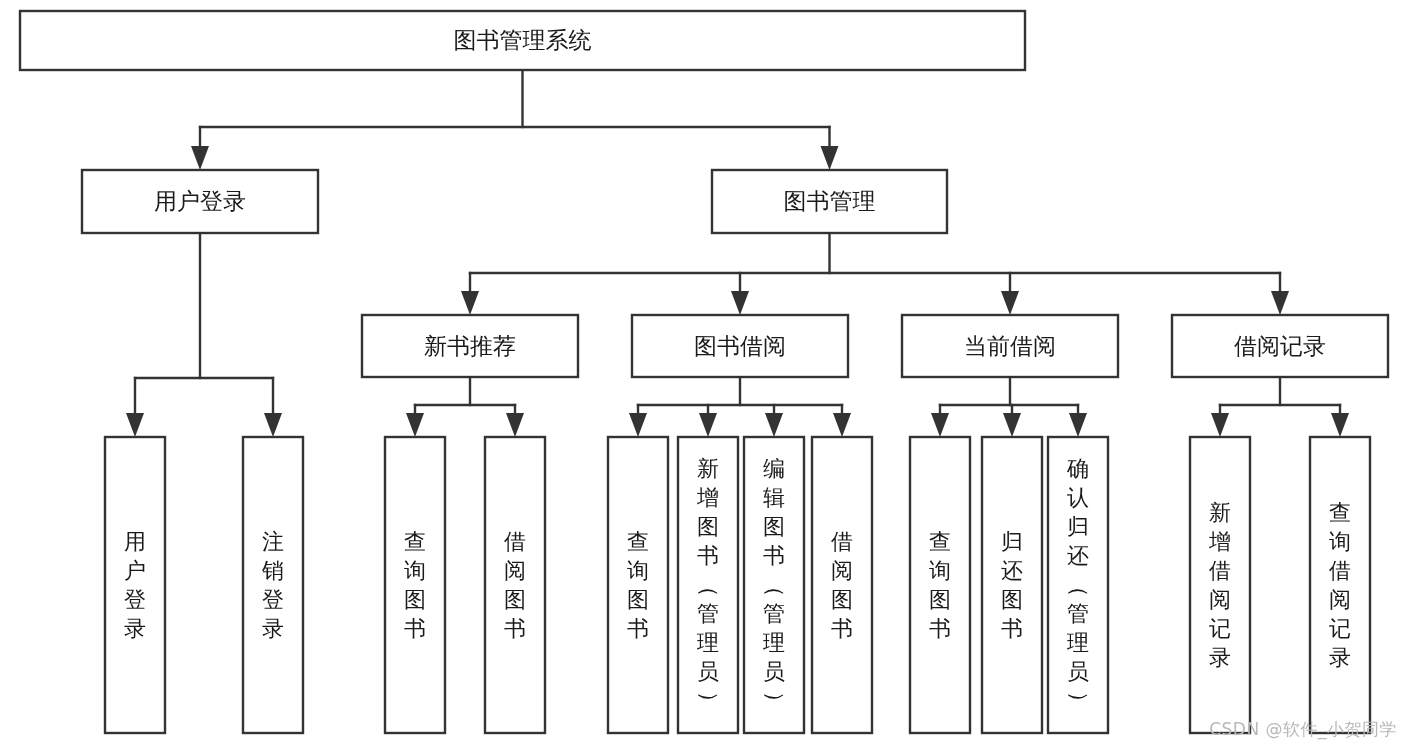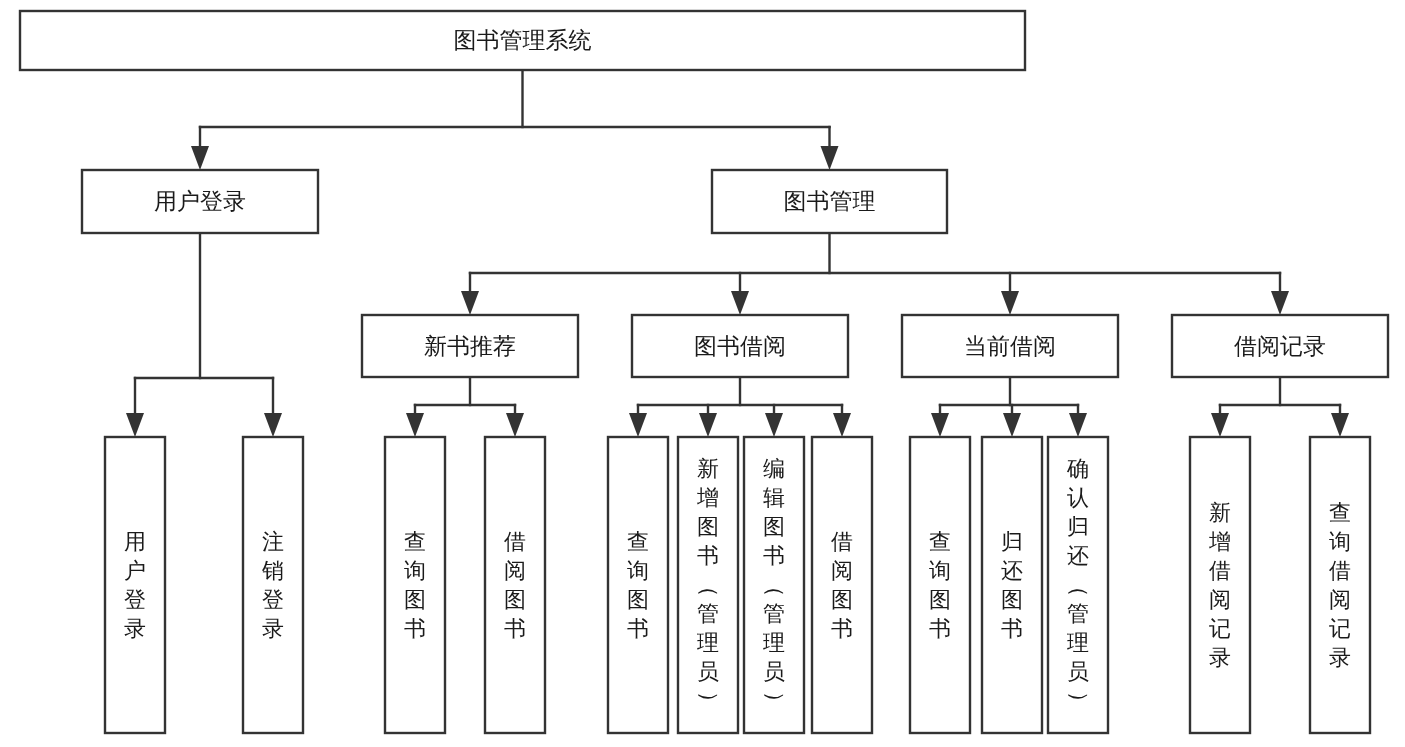--- a/index.html
+++ b/index.html
@@ -252,13 +252,14 @@
           <text x="1340" y="513.5" class="node-label label-v">查</text>
           <text x="1340" y="542.5" class="node-label label-v">询</text>
           <text x="1340" y="571.5" class="node-label label-v">借</text>
           <text x="1340" y="600.5" class="node-label label-v">阅</text>
           <text x="1340" y="629.5" class="node-label label-v">记</text>
           <text x="1340" y="658.5" class="node-label label-v">录</text>
         </g>
       </g>
   </svg>
 
+  <div class="watermark">CSDN @软件_小贺同学</div>
 </div>
 
 </body></html>

